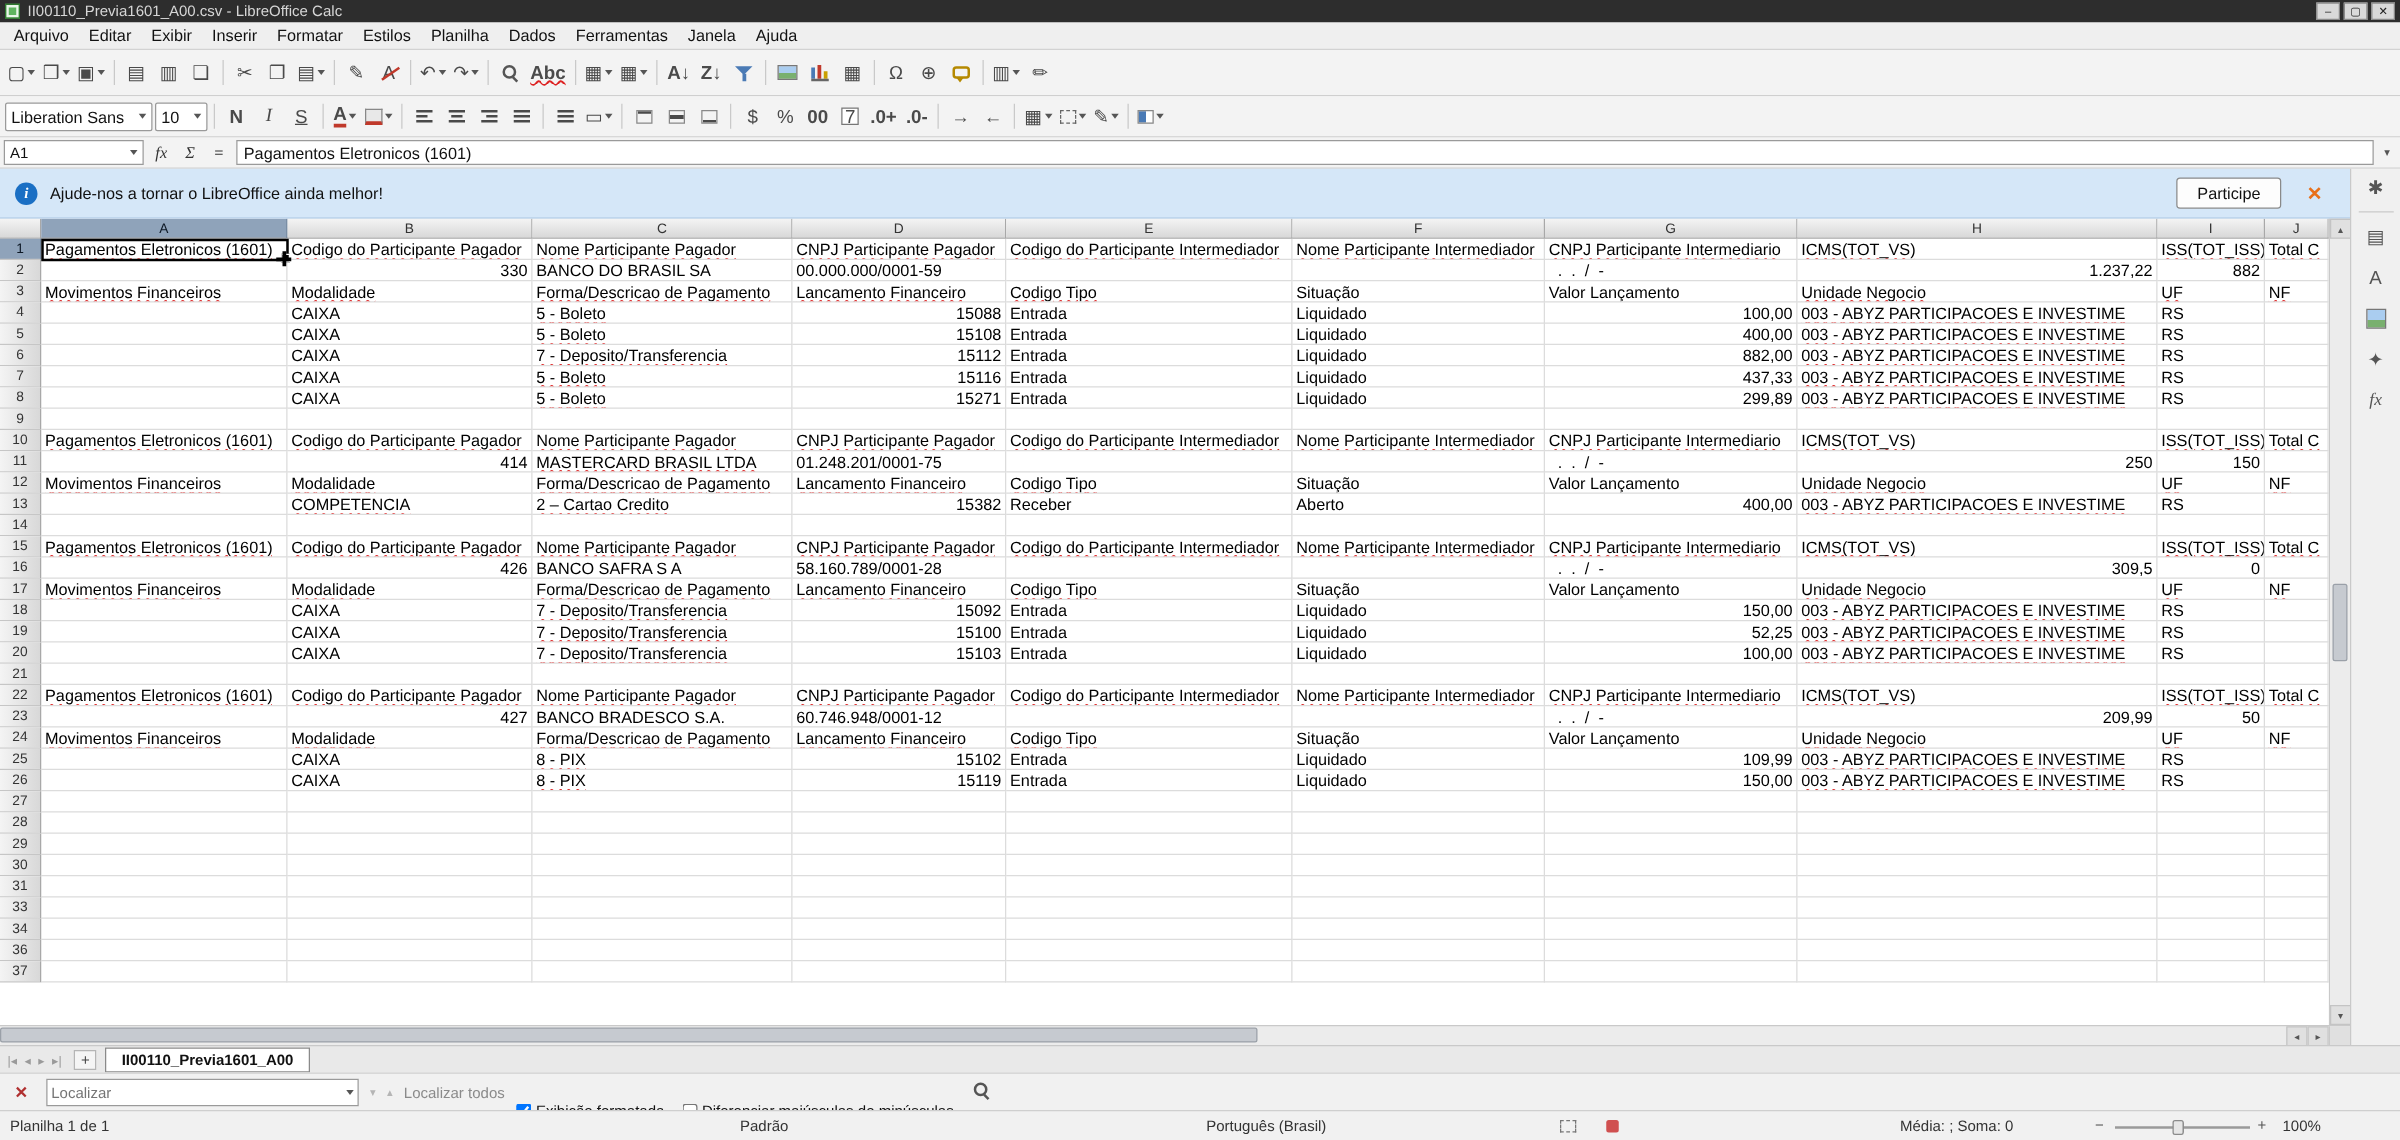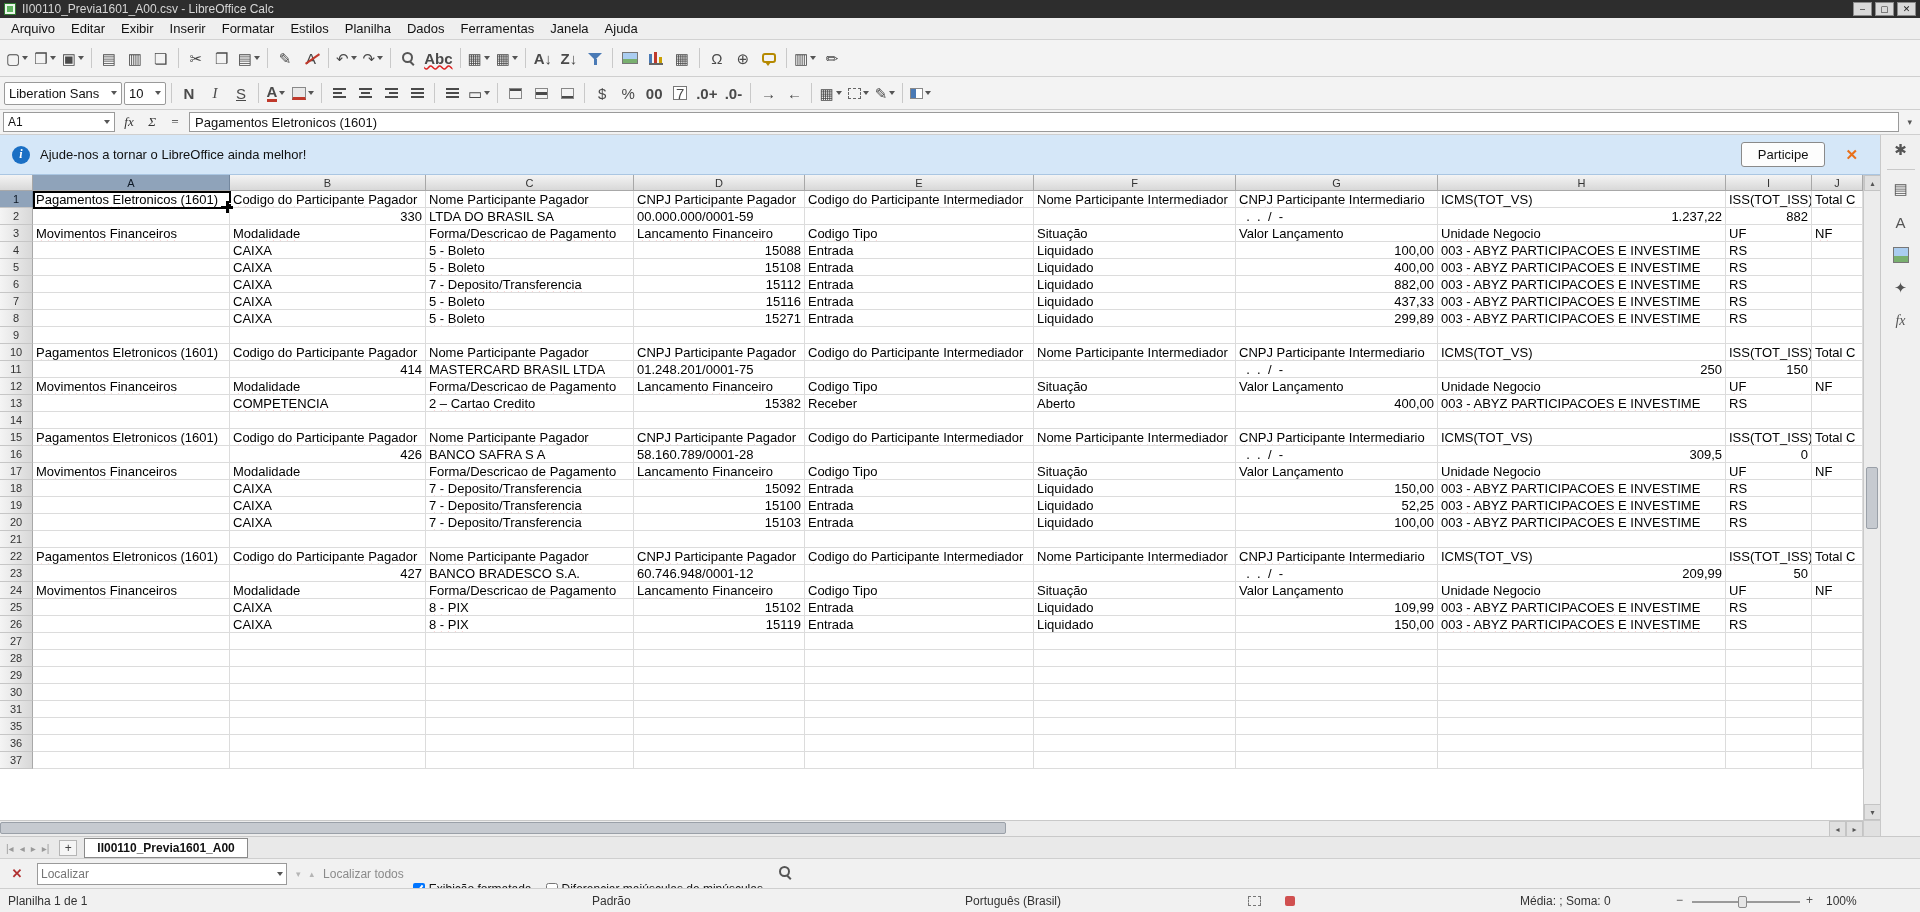--- a/index.html
+++ b/index.html
@@ -441,21 +441,21 @@
               <span class="cell wavy" style="width: 202px;">Nome Participante Intermediador</span>
               <span class="cell wavy" style="width: 202px;">CNPJ Participante Intermediario</span>
               <span class="cell wavy" style="width: 288px;">ICMS(TOT_VS)</span>
               <span class="cell wavy" style="width: 86px;">ISS(TOT_ISS)</span>
               <span class="cell wavy" style="width: 51px;">Total C</span>
             </div>
             <div class="grow">
               <span class="rh">2</span>
               <span class="cell" style="width: 197px;"></span>
               <span class="cell r" style="width: 196px;">330</span>
-              <span class="cell" style="width: 208px;">LTDA DO BRASIL SA</span>
+              <span class="cell" style="width: 208px;">BANCO DO BRASIL SA</span>
               <span class="cell" style="width: 171px;">00.000.000/0001-59</span>
               <span class="cell" style="width: 229px;"></span>
               <span class="cell" style="width: 202px;"></span>
               <span class="cell" style="width: 202px;">  .  .  /  -</span>
               <span class="cell r" style="width: 288px;">1.237,22</span>
               <span class="cell r" style="width: 86px;">882</span>
               <span class="cell" style="width: 51px;"></span>
             </div>
             <div class="grow">
               <span class="rh">3</span>
@@ -828,21 +828,34 @@
               <span class="cell" style="width: 208px;"></span>
               <span class="cell" style="width: 171px;"></span>
               <span class="cell" style="width: 229px;"></span>
               <span class="cell" style="width: 202px;"></span>
               <span class="cell" style="width: 202px;"></span>
               <span class="cell" style="width: 288px;"></span>
               <span class="cell" style="width: 86px;"></span>
               <span class="cell" style="width: 51px;"></span>
             </div>
             <div class="grow">
-              <span class="rh">35</span>
+              <span class="rh">33</span>
+              <span class="cell" style="width: 197px;"></span>
+              <span class="cell" style="width: 196px;"></span>
+              <span class="cell" style="width: 208px;"></span>
+              <span class="cell" style="width: 171px;"></span>
+              <span class="cell" style="width: 229px;"></span>
+              <span class="cell" style="width: 202px;"></span>
+              <span class="cell" style="width: 202px;"></span>
+              <span class="cell" style="width: 288px;"></span>
+              <span class="cell" style="width: 86px;"></span>
+              <span class="cell" style="width: 51px;"></span>
+            </div>
+            <div class="grow">
+              <span class="rh">34</span>
               <span class="cell" style="width: 197px;"></span>
               <span class="cell" style="width: 196px;"></span>
               <span class="cell" style="width: 208px;"></span>
               <span class="cell" style="width: 171px;"></span>
               <span class="cell" style="width: 229px;"></span>
               <span class="cell" style="width: 202px;"></span>
               <span class="cell" style="width: 202px;"></span>
               <span class="cell" style="width: 288px;"></span>
               <span class="cell" style="width: 86px;"></span>
               <span class="cell" style="width: 51px;"></span>

